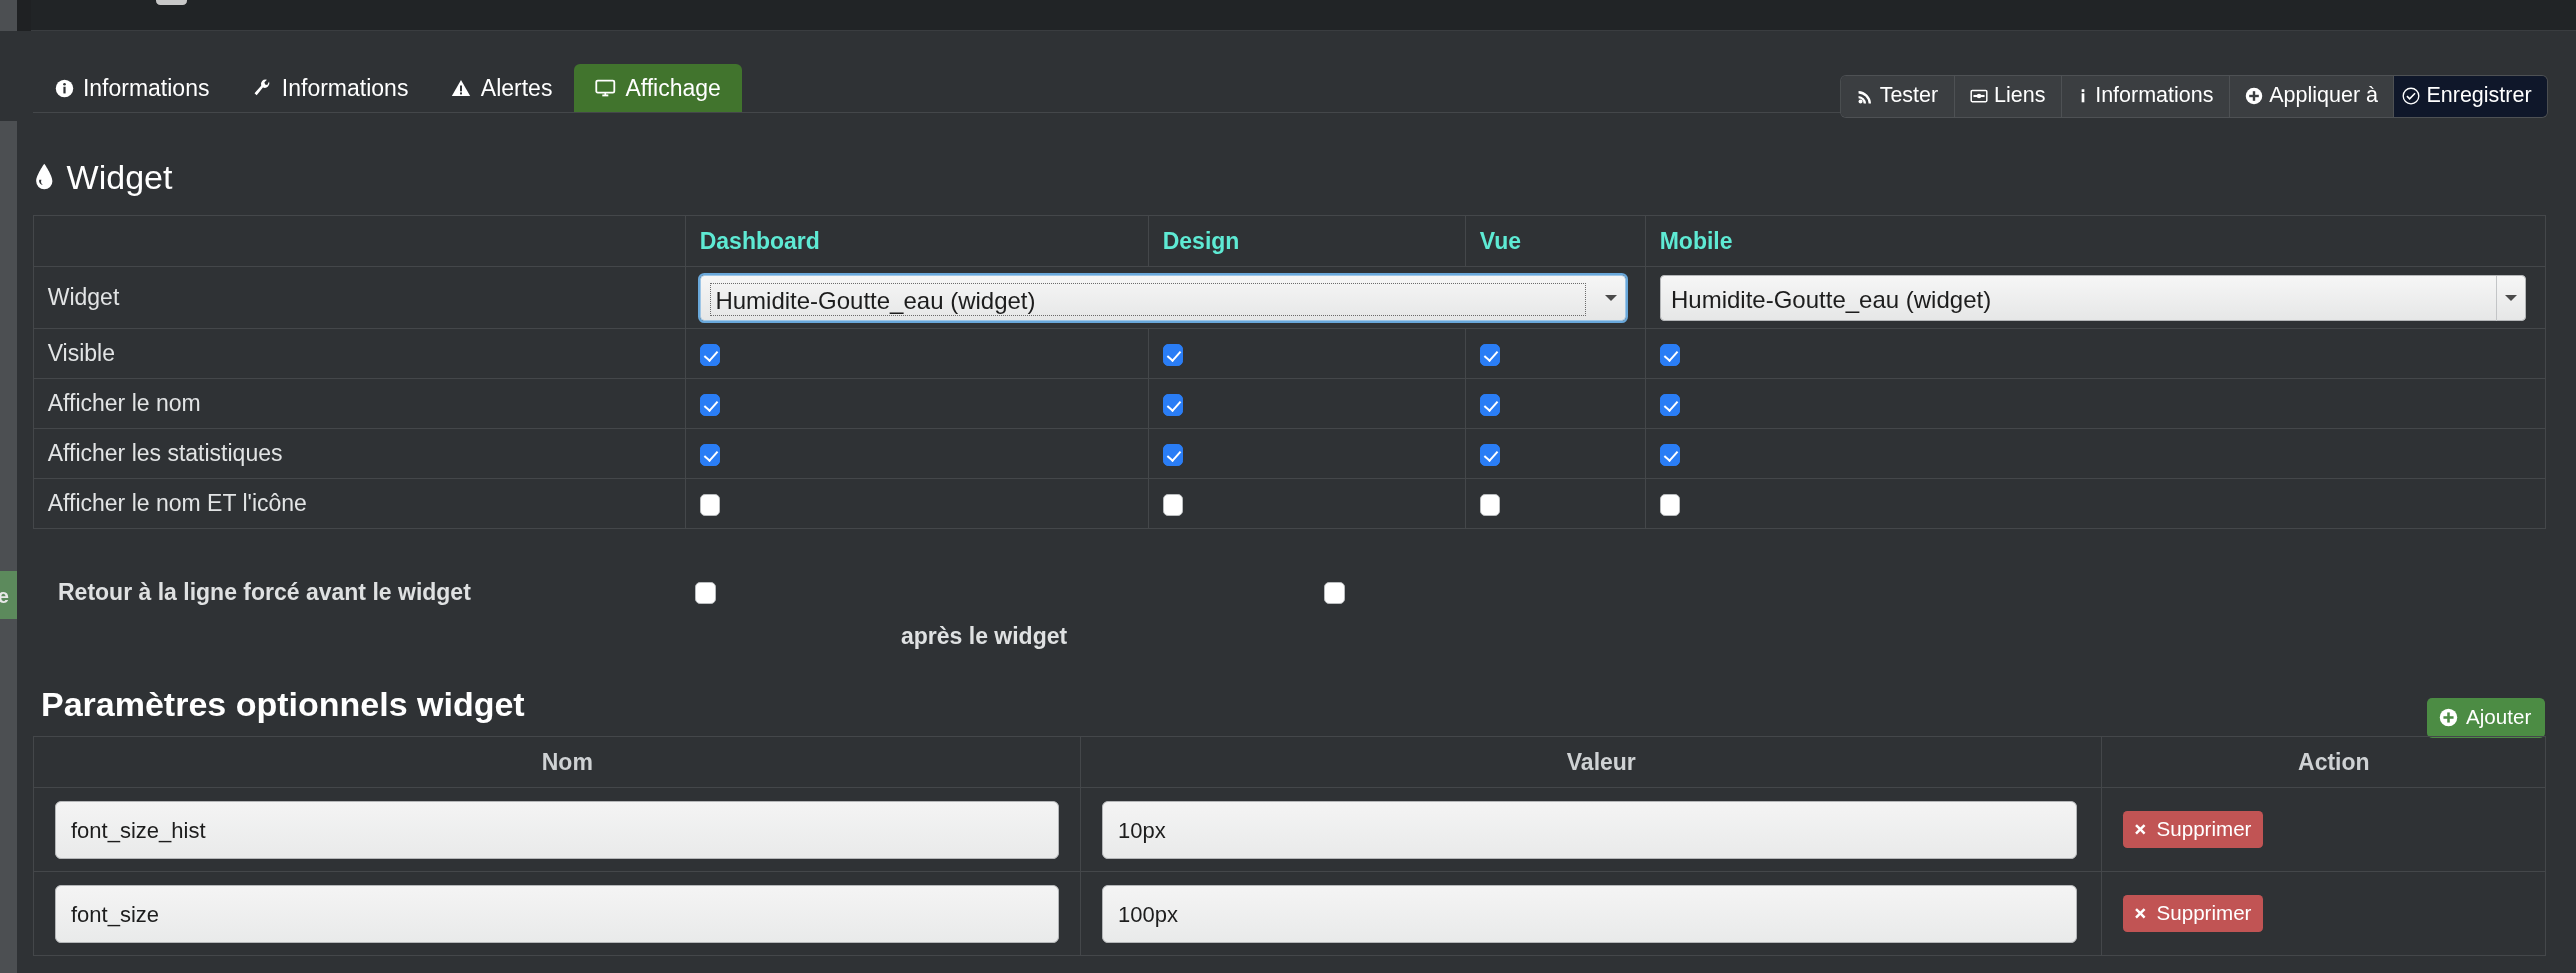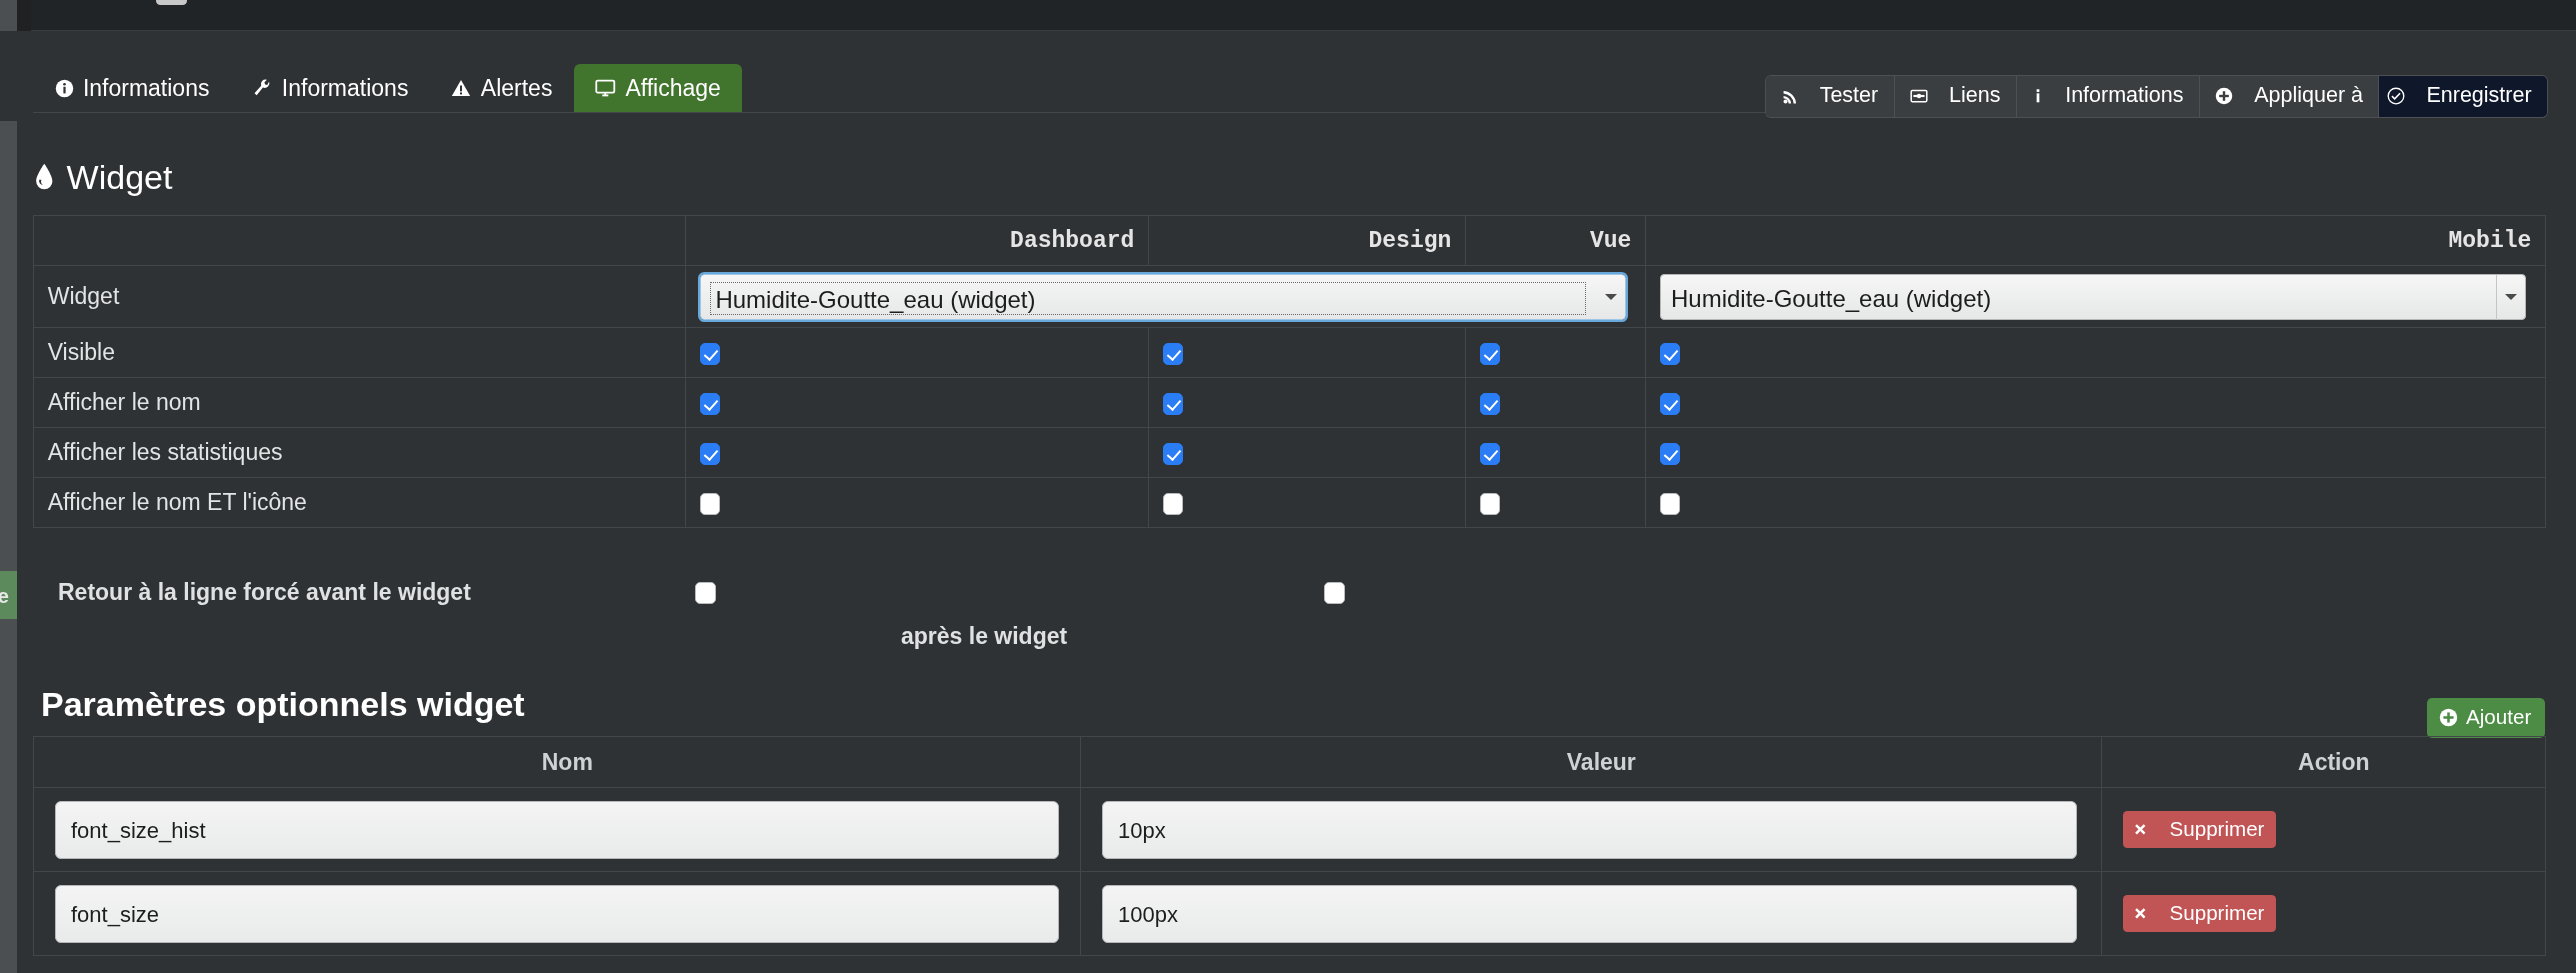--- a/index.html
+++ b/index.html
@@ -87,21 +87,21 @@
     position: absolute;
     right: 29px; top: 45px;
     display: flex;
     border-radius: 5.1px;
     overflow: hidden;
     box-shadow: 0 0 0 0.9px #4e5154;
   }
   .tb-btn {
     display: flex;
     align-items: center;
-    gap: 21px;
+    gap: 6px;
     padding: 9.4px 15.4px 10.3px 15.4px;
     font-size: 21.5px;
     line-height: 1;
     color: #ffffff;
     background: #3b3e41;
     border-right: 0.9px solid #4e5154;
     white-space: nowrap;
     cursor: pointer;
   }
   .tb-btn:last-child { border-right: none; }
@@ -158,29 +158,28 @@
   
   #widget-table {
     position: absolute;
     left: 33px; top: 94px;
     width: 2513px;
     border-collapse: collapse;
     table-layout: fixed;
     font-size: 22px;
   }
   #widget-table th {
-    text-align: right;
+    text-align: left;
     font-weight: bold;
-    color: #e5e5e5;
+    color: #5eead4;
     font-size: 23px;
     padding: 12px 13.7px 11px 13.7px;
     border: 0.9px solid #44474a;
     background: #2f3235;
     height: 50px;
-    font-family: Liberation Mono, monospace;
   }
   #widget-table td {
     padding: 7.7px 13.7px;
     border: 0.9px solid #44474a;
     color: #e2e4e5;
     vertical-align: middle;
     height: 50px;
   }
   .col-label { width: 652px; }
   .col-dash  { width: 463px; }
@@ -339,21 +338,21 @@
     line-height: 57px;
     overflow: hidden;
     white-space: nowrap;
     cursor: text;
   }
   .txtinput.val { width: calc(100% - 24px); }
 
   .del-btn {
     display: inline-flex;
     align-items: center;
-    gap: 22px;
+    gap: 9px;
     background: #c15454;
     color: #ffffff;
     font-size: 20.6px;
     line-height: 1;
     padding: 7.7px 12px 8.6px 10.3px;
     border-radius: 4.3px;
     cursor: pointer;
     white-space: nowrap;
   }
 

